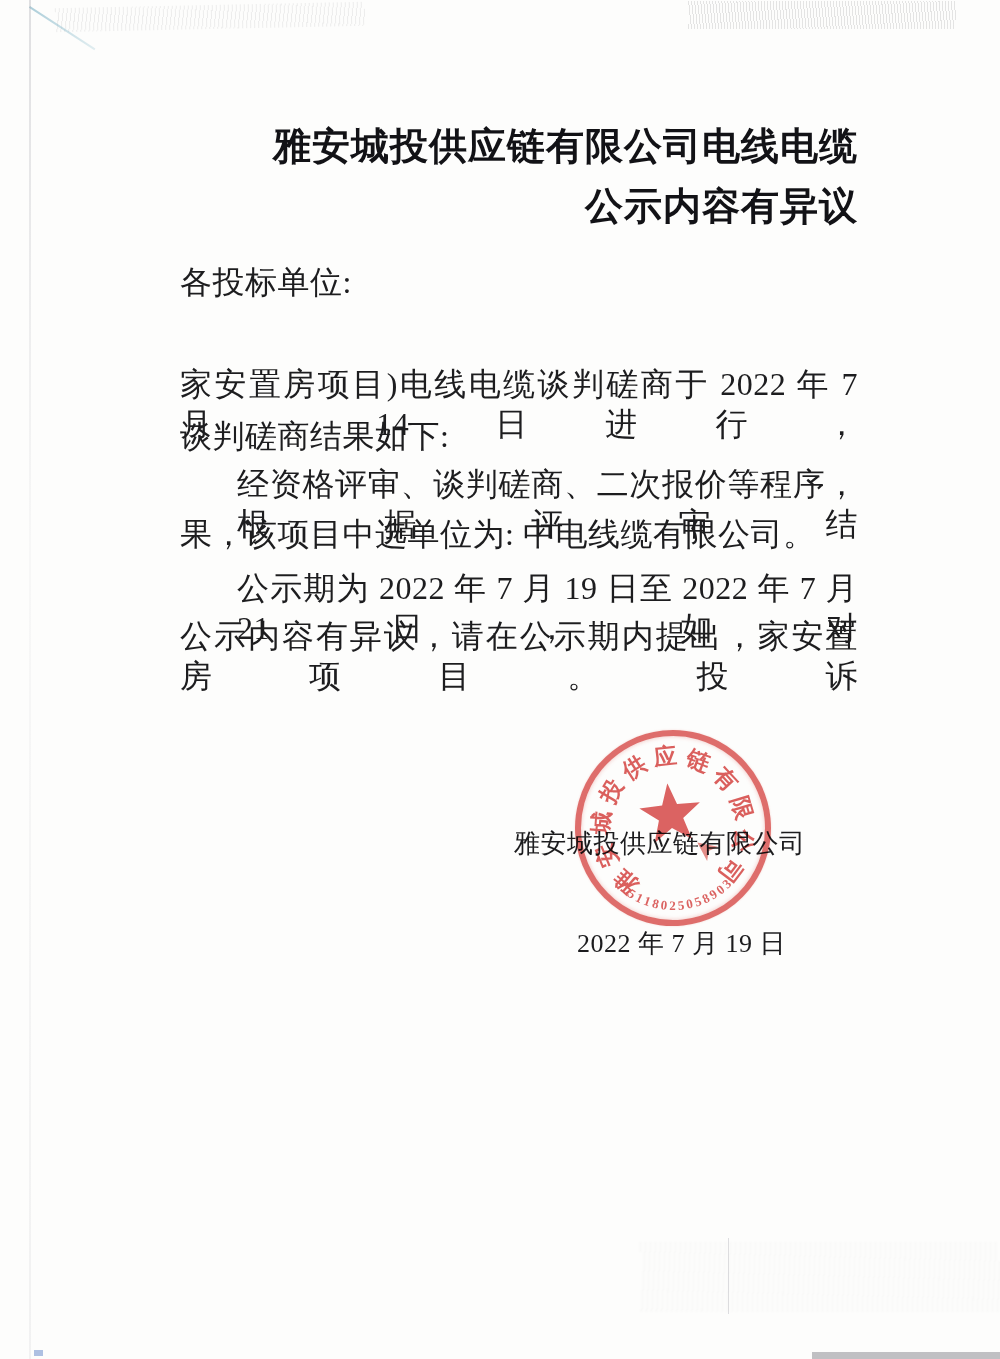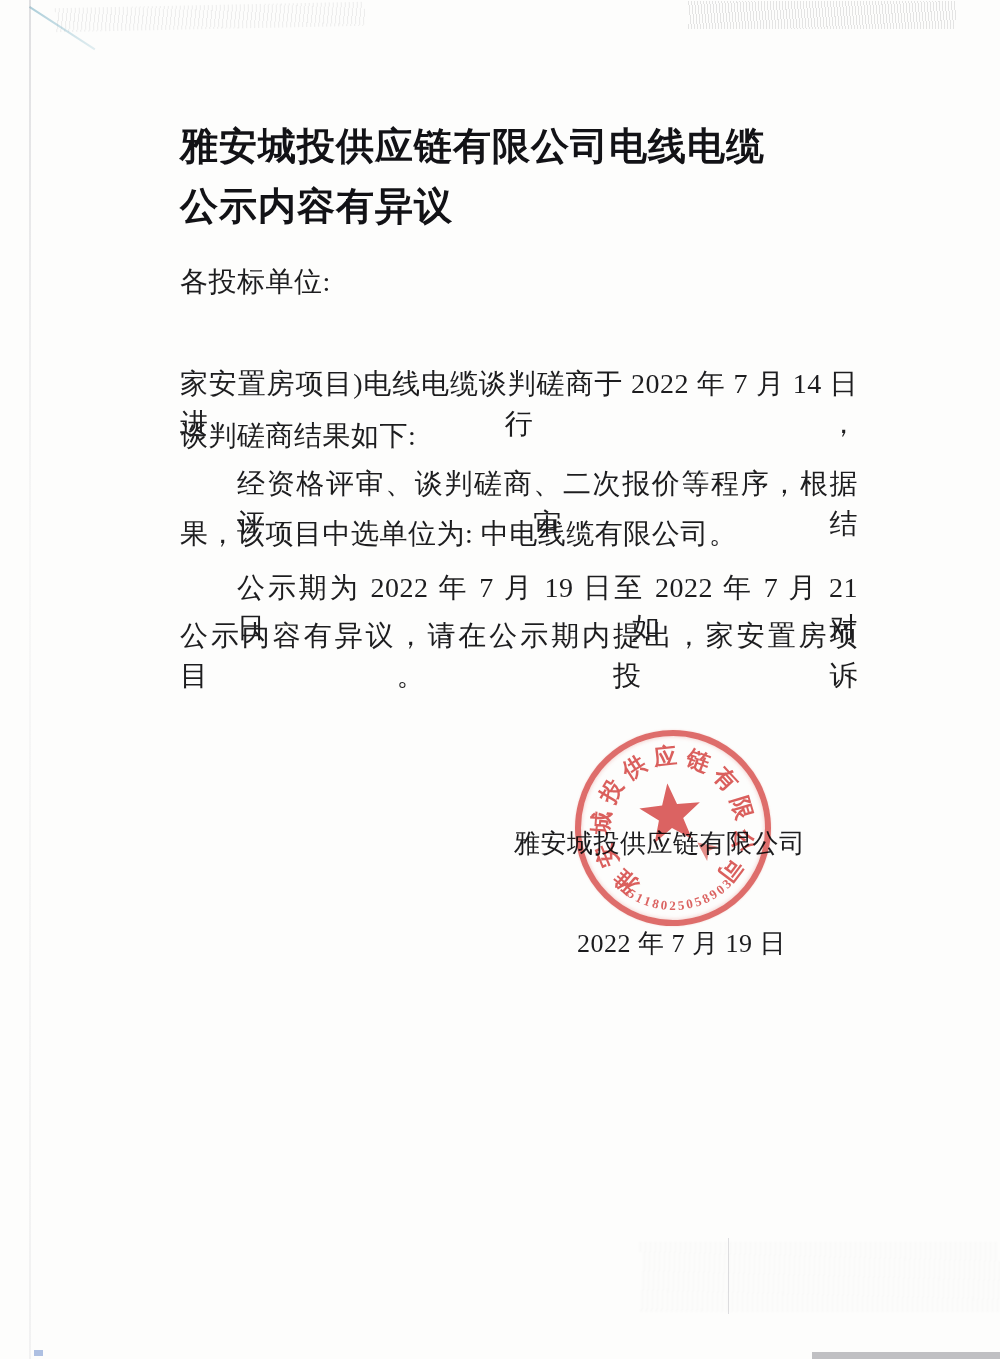--- a/index.html
+++ b/index.html
@@ -37,29 +37,29 @@
     background:repeating-linear-gradient(93deg, rgba(120,120,128,.14) 0 1px, transparent 1px 5px);
     opacity:.55; filter:blur(1px);
   }
   .bottom-noise-line { left:728px; top:1238px; width:1px; height:76px; background:rgba(150,150,158,.3); }
   .corner-strip { left:812px; top:1352px; width:188px; height:7px; background:rgba(142,142,148,.55); }
   .blue-dot { left:34px; top:1350px; width:9px; height:6px; background:rgba(95,132,200,.5); }
 
   
   .title-block {
     position:absolute; left:180px; top:116px; width:678px;
-    text-align:left; color:#121216;
+    text-align:right; color:#121216;
     font-family:"Liberation Sans", sans-serif; font-weight:700;
     font-size:38px; line-height:60px; letter-spacing:1px;
   }
 
   
   .bl {
     position:absolute; left:180px; width:678px;
-    font-size:28px; line-height:40px; letter-spacing:.5px;
+    font-size:32px; line-height:40px; letter-spacing:.5px;
     color:#1d1d1f; white-space:pre-wrap;font-family:Liberation Serif, serif;
   }
   .bl.just { text-align:justify; text-align-last:justify; }
   .bl.ind  { padding-left:57px; }
   .l0 { top:262px; }
   .l1 { top:314px; }
   .l2 { top:364px; }
   .l3 { top:416px; }
   .l4 { top:464px; }
   .l5 { top:514px; }

